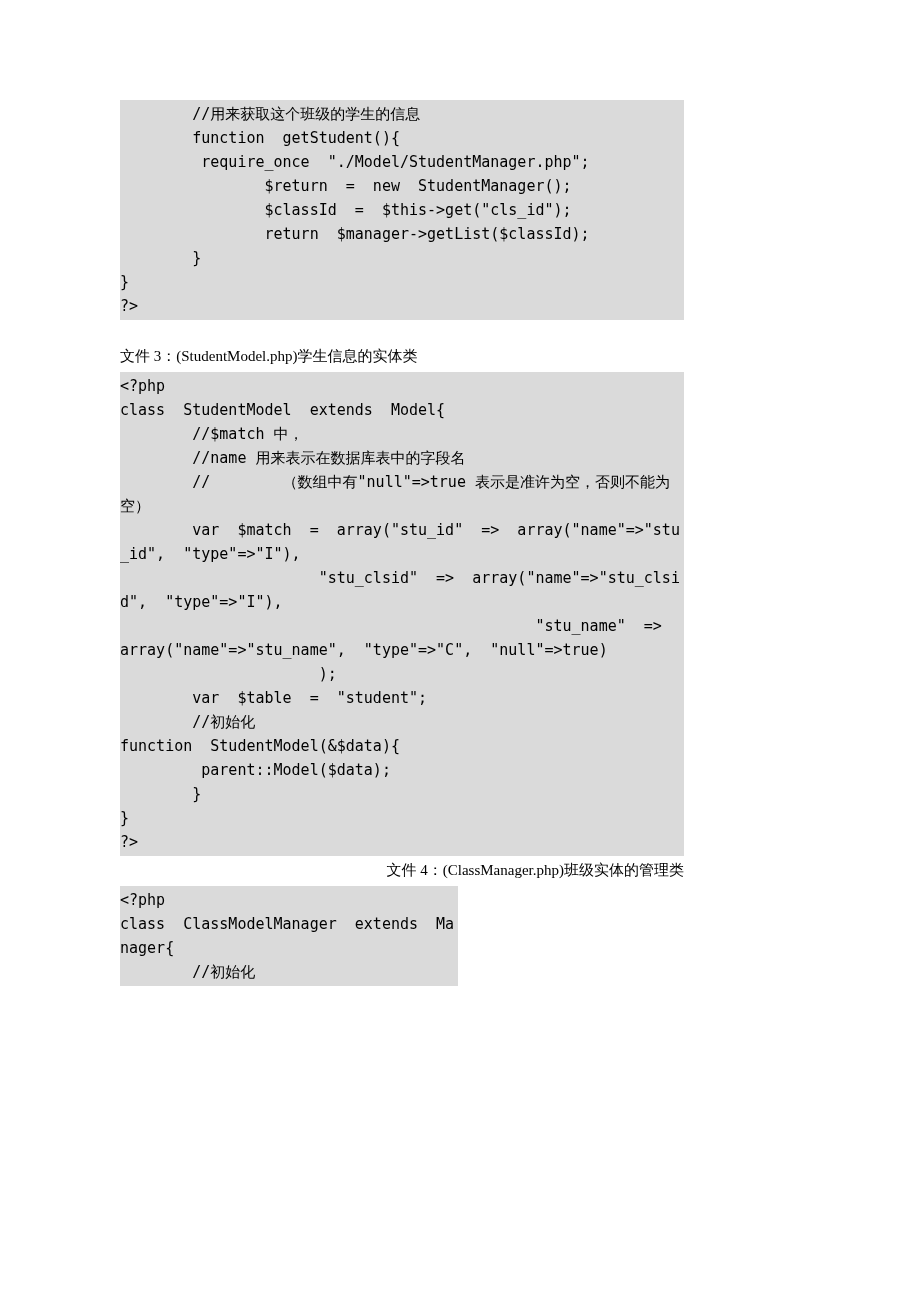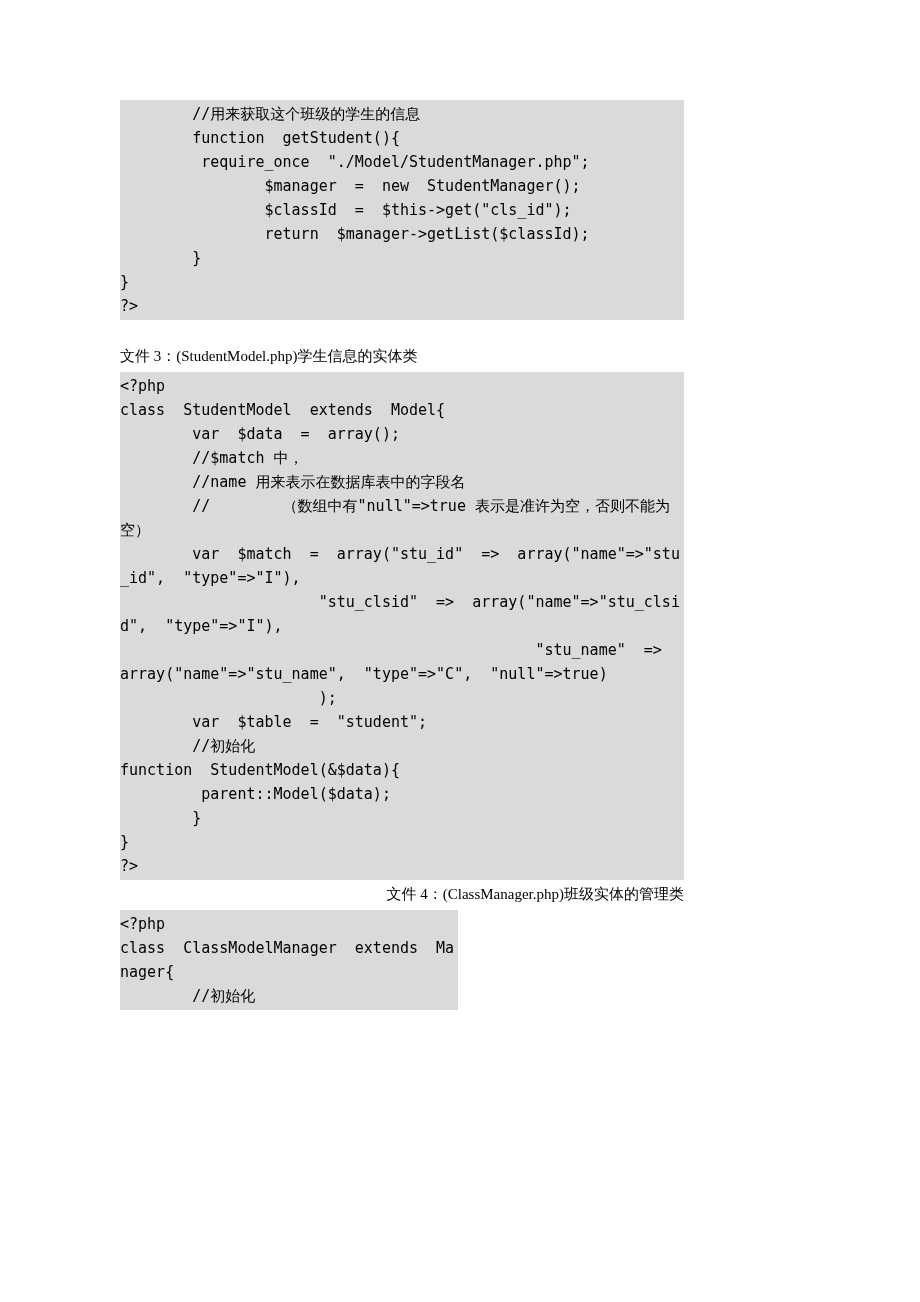--- a/index.html
+++ b/index.html
@@ -40,35 +40,34 @@
 </style>
 </head>
 <body>
 
 <div class="page">
 
   <div class="code-box">
     <div class="line">        //用来获取这个班级的学生的信息</div>
     <div class="line">        function  getStudent(){</div>
     <div class="line">         require_once  "./Model/StudentManager.php";</div>
-    <div class="line">                $manager  =  new  StudentManager();</div>
+    <div class="line">                $return  =  new  StudentManager();</div>
     <div class="line">                $classId  =  $this-&gt;get("cls_id");</div>
     <div class="line">                return  $manager-&gt;getList($classId);</div>
     <div class="line">        }</div>
     <div class="line">}</div>
     <div class="line">?&gt;</div>
   </div>
 
   <div class="plain">文件 3：(StudentModel.php)学生信息的实体类</div>
 
   <div class="code-box">
     <div class="line">&lt;?php</div>
     <div class="line">class  StudentModel  extends  Model{</div>
     <div class="line"></div>
-    <div class="line">        var  $data  =  array();</div>
     <div class="line">        //$match 中，</div>
     <div class="line">        //name 用来表示在数据库表中的字段名</div>
     <div class="line">        //        （数组中有"null"=&gt;true 表示是准许为空，否则不能为空）</div>
     <div class="line">        var  $match  =  array("stu_id"  =&gt;  array("name"=&gt;"stu_id",  "type"=&gt;"I"),</div>
     <div class="line">                      "stu_clsid"  =&gt;  array("name"=&gt;"stu_clsid",  "type"=&gt;"I"),</div>
     <div class="line">                                              "stu_name"  =&gt;  array("name"=&gt;"stu_name",  "type"=&gt;"C",  "null"=&gt;true)</div>
     <div class="line">                      );</div>
     <div class="line"></div>
     <div class="line">        var  $table  =  "student";</div>
     <div class="line">        //初始化</div>

